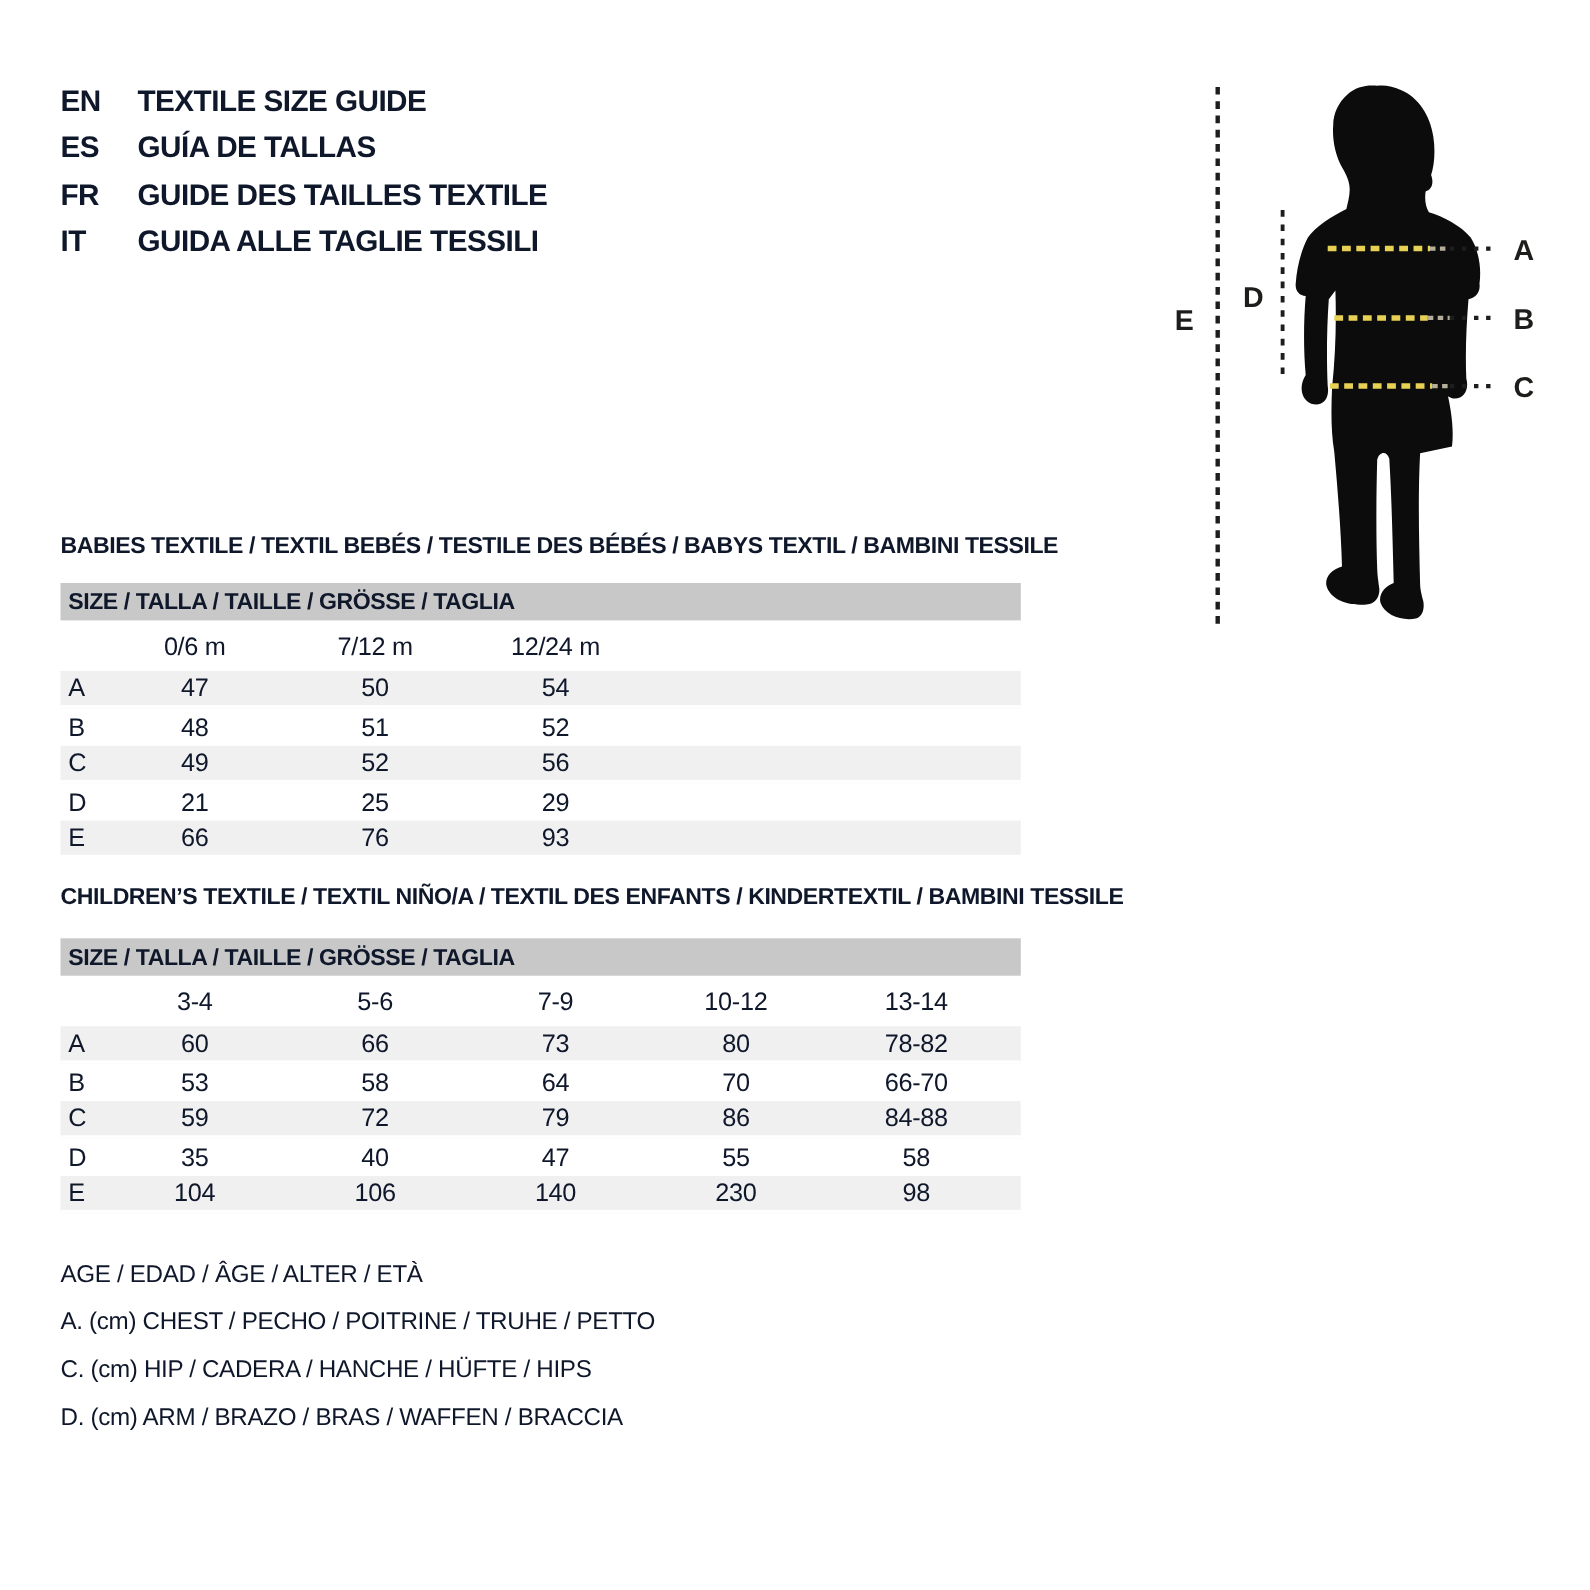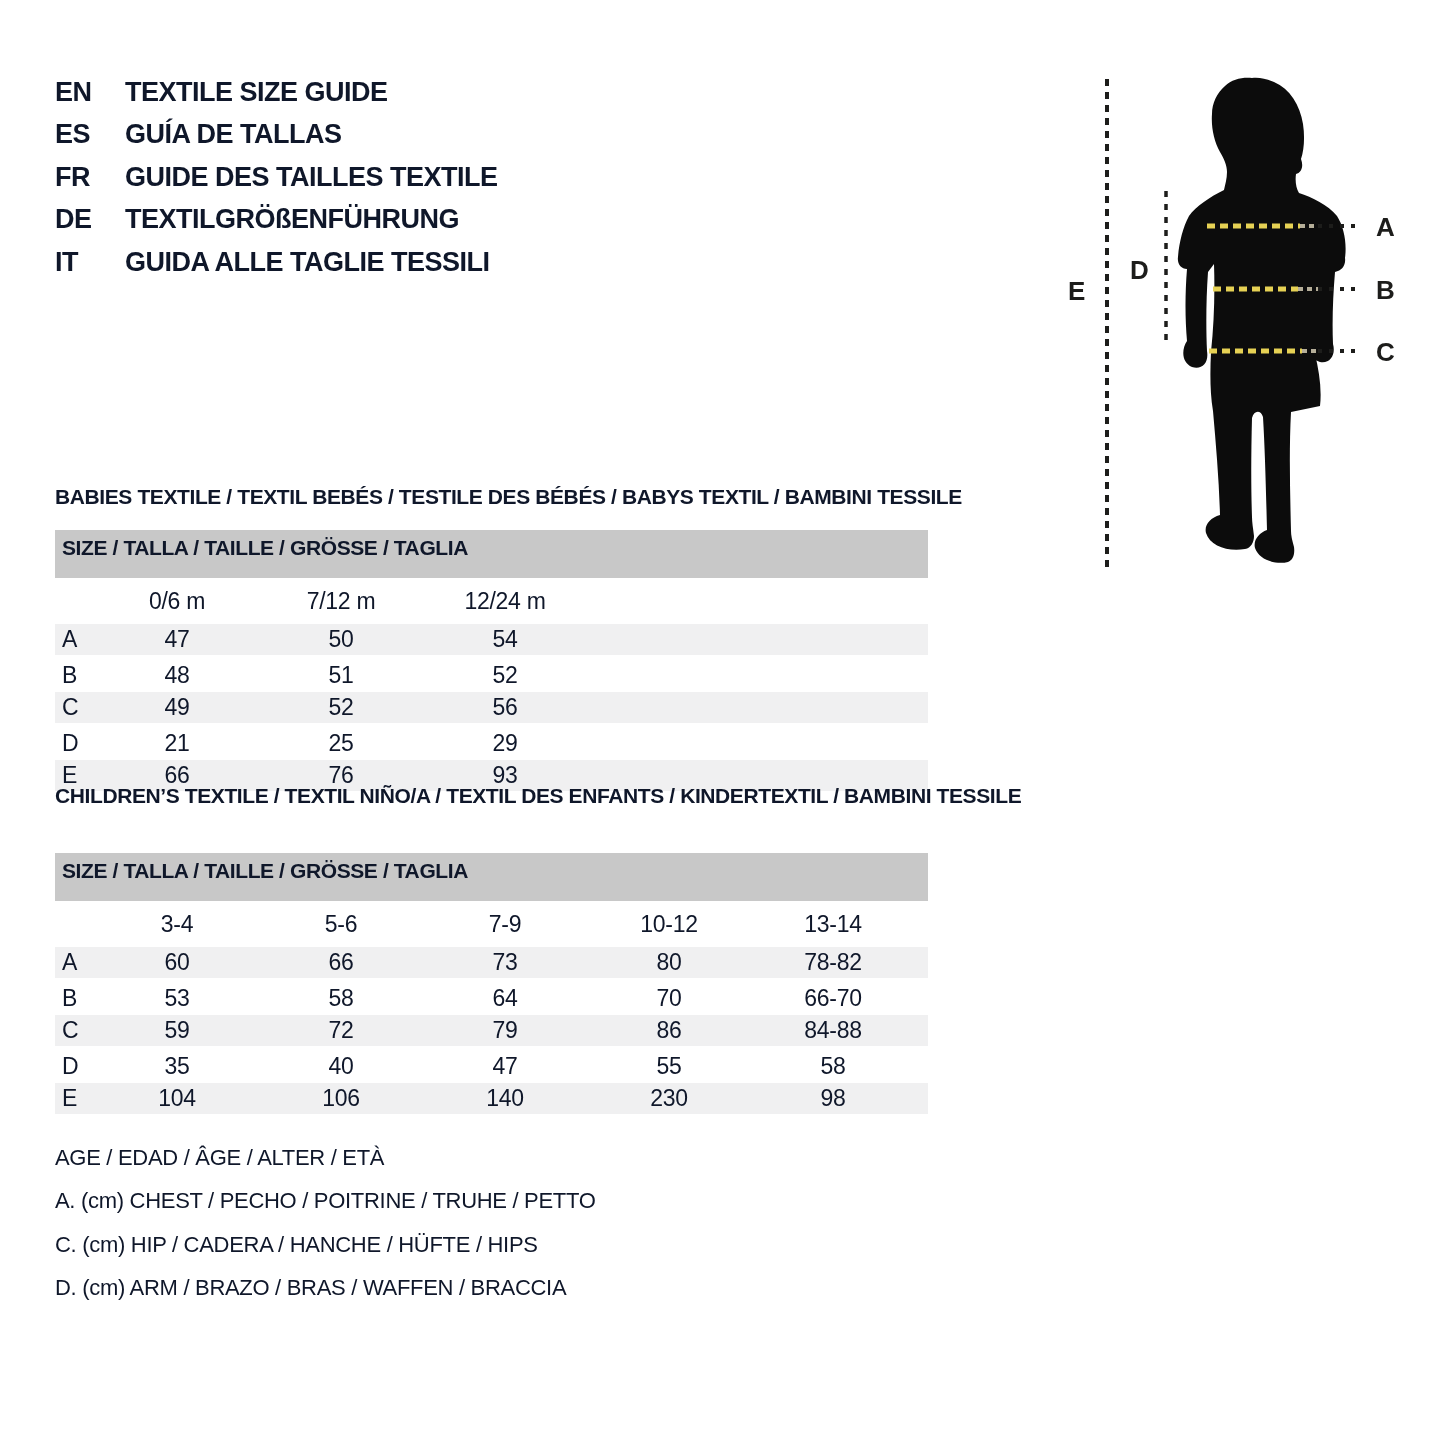--- a/index.html
+++ b/index.html
@@ -9,26 +9,26 @@
   }
   
   .lang-header{position:absolute;left:55px;top:71px;}
   .lang-row{display:flex;height:42.5px;align-items:center;
     font-size:27px;font-weight:700;letter-spacing:-0.5px;white-space:nowrap;}
   .lang-code{width:70px;flex:0 0 70px;}
   
   .section-title{position:absolute;left:55px;font-size:21px;font-weight:700;
     letter-spacing:-0.4px;white-space:nowrap;line-height:32px;}
   .babies-title{top:481px;}
-  .children-title{top:780px;}
+  .children-title{top:800px;}
   
   .size-table{position:absolute;left:55px;width:873px;}
   .babies-table{top:530px;}
   .children-table{top:853px;}
-  .size-bar{height:48px;line-height:35px;background:#c8c8c8;
+  .size-bar{height:34px;line-height:35px;background:#c8c8c8;
     font-size:21px;font-weight:700;letter-spacing:-0.4px;padding-left:7px;
     box-sizing:border-box;white-space:nowrap;overflow:hidden;}
   .t-row{display:flex;height:34px;align-items:center;font-size:23px;
     letter-spacing:-0.3px;box-sizing:border-box;}
   .t-row.striped{background:#f0f0f1;border-bottom:3px solid #ffffff;}
   .t-head{height:46px;}
   .cell-letter{width:40px;flex:0 0 40px;padding-left:7px;box-sizing:border-box;}
   .cell{width:164px;flex:0 0 164px;text-align:center;}
   
   .legend{position:absolute;left:55px;top:1136px;}
@@ -49,24 +49,20 @@
       <span class="lang-code">EN</span>
       <span class="lang-title">TEXTILE SIZE GUIDE</span>
     </div>
     <div class="lang-row">
       <span class="lang-code">ES</span>
       <span class="lang-title">GUÍA DE TALLAS</span>
     </div>
     <div class="lang-row">
       <span class="lang-code">FR</span>
       <span class="lang-title">GUIDE DES TAILLES TEXTILE</span>
-    </div>
-    <div class="lang-row">
-      <span class="lang-code">DE</span>
-      <span class="lang-title">TEXTILGRÖßENFÜHRUNG</span>
     </div>
     <div class="lang-row">
       <span class="lang-code">IT</span>
       <span class="lang-title">GUIDA ALLE TAGLIE TESSILI</span>
     </div>
   </div>
 
   <svg class="figure-svg" viewBox="1040 60 405 540" xmlns="http://www.w3.org/2000/svg">
 
     <line x1="1107" y1="79" x2="1107" y2="570" stroke="#1d1d1b" stroke-width="4" stroke-dasharray="7 6"></line>

